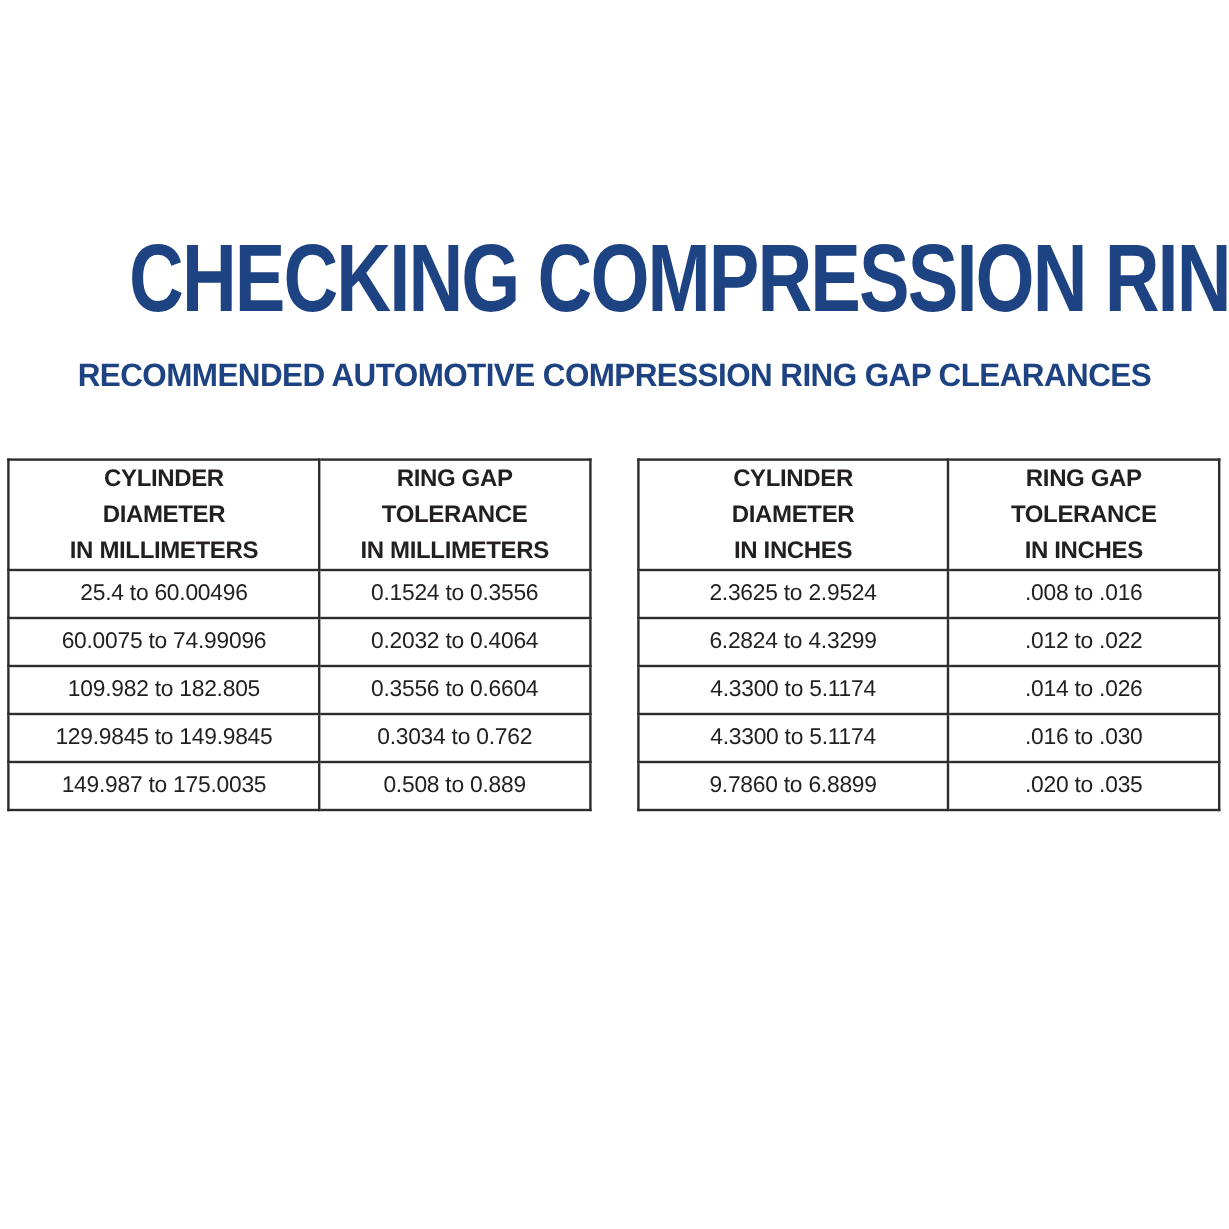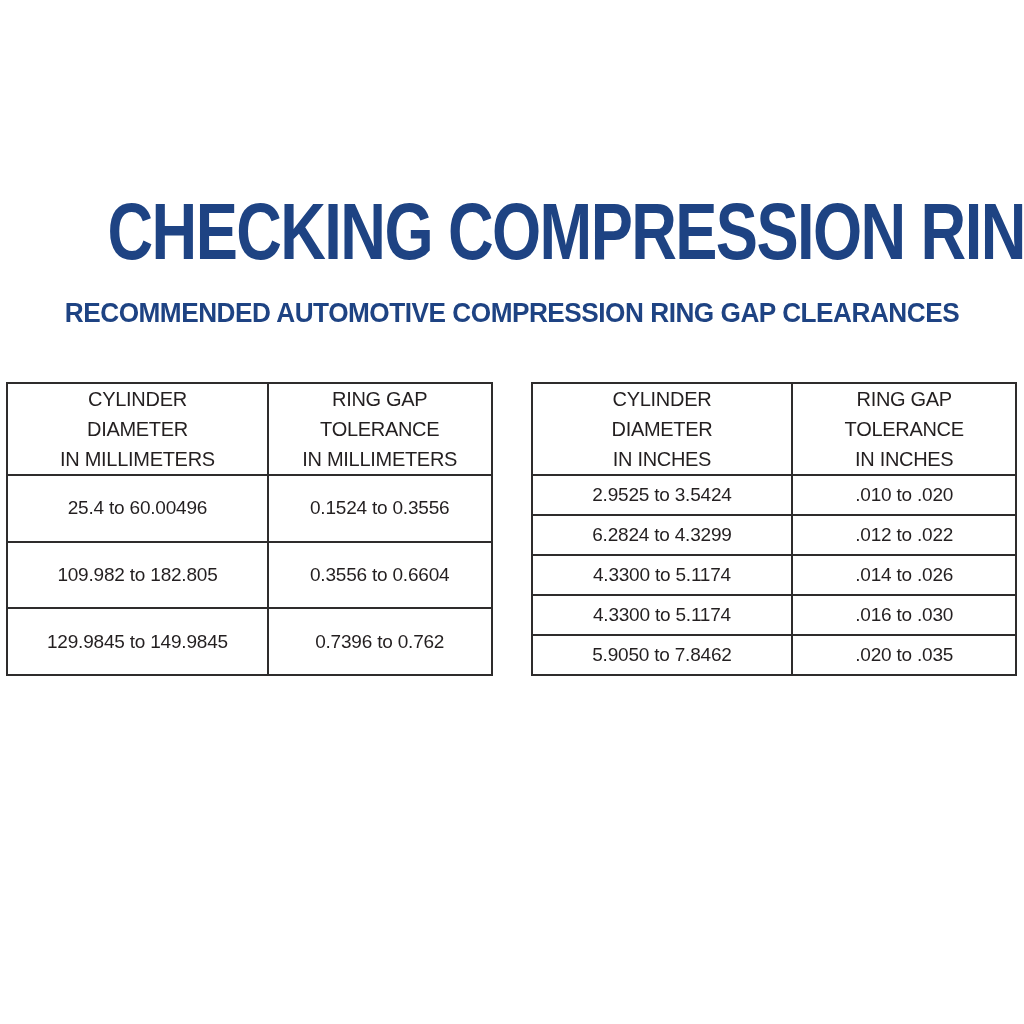--- a/index.html
+++ b/index.html
@@ -62,21 +62,21 @@
     border: 2px solid #2e2c2c;
     text-align: center;
     vertical-align: middle;
     color: var(--ink);
     padding: 0;
   }
   .gap-table th {
     height: 76px;
     font-size: 20px;
     line-height: 30px;
-    font-weight: normal;
+    font-weight: bold;
     letter-spacing: -0.3px;
   }
   .gap-table td {
     height: 40px;
     font-size: 19px;
     letter-spacing: -0.2px;
   }
 </style>
 </head>
 <body>
@@ -100,26 +100,34 @@
           <div>IN MILLIMETERS</div>
         </th>
       </tr>
     </thead>
     <tbody>
       <tr>
         <td>25.4 to 60.00496</td>
         <td>0.1524 to 0.3556</td>
       </tr>
       <tr>
+        <td>60.0075 to 74.99096</td>
+        <td>0.2032 to 0.4064</td>
+      </tr>
+      <tr>
         <td>109.982 to 182.805</td>
         <td>0.3556 to 0.6604</td>
       </tr>
       <tr>
         <td>129.9845 to 149.9845</td>
-        <td>0.7396 to 0.762</td>
+        <td>0.3034 to 0.762</td>
+      </tr>
+      <tr>
+        <td>149.987 to 175.0035</td>
+        <td>0.508 to 0.889</td>
       </tr>
     </tbody>
   </table>
 
   <table class="gap-table">
     <thead>
       <tr>
         <th>
           <div>CYLINDER</div>
           <div>DIAMETER</div>
@@ -127,35 +135,35 @@
         </th>
         <th>
           <div>RING GAP</div>
           <div>TOLERANCE</div>
           <div>IN INCHES</div>
         </th>
       </tr>
     </thead>
     <tbody>
       <tr>
-        <td>2.9525 to 3.5424</td>
-        <td>.010 to .020</td>
+        <td>2.3625 to 2.9524</td>
+        <td>.008 to .016</td>
       </tr>
       <tr>
         <td>6.2824 to 4.3299</td>
         <td>.012 to .022</td>
       </tr>
       <tr>
         <td>4.3300 to 5.1174</td>
         <td>.014 to .026</td>
       </tr>
       <tr>
         <td>4.3300 to 5.1174</td>
         <td>.016 to .030</td>
       </tr>
       <tr>
-        <td>5.9050 to 7.8462</td>
+        <td>9.7860 to 6.8899</td>
         <td>.020 to .035</td>
       </tr>
     </tbody>
   </table>
 
 </div>
 
 </body></html>

